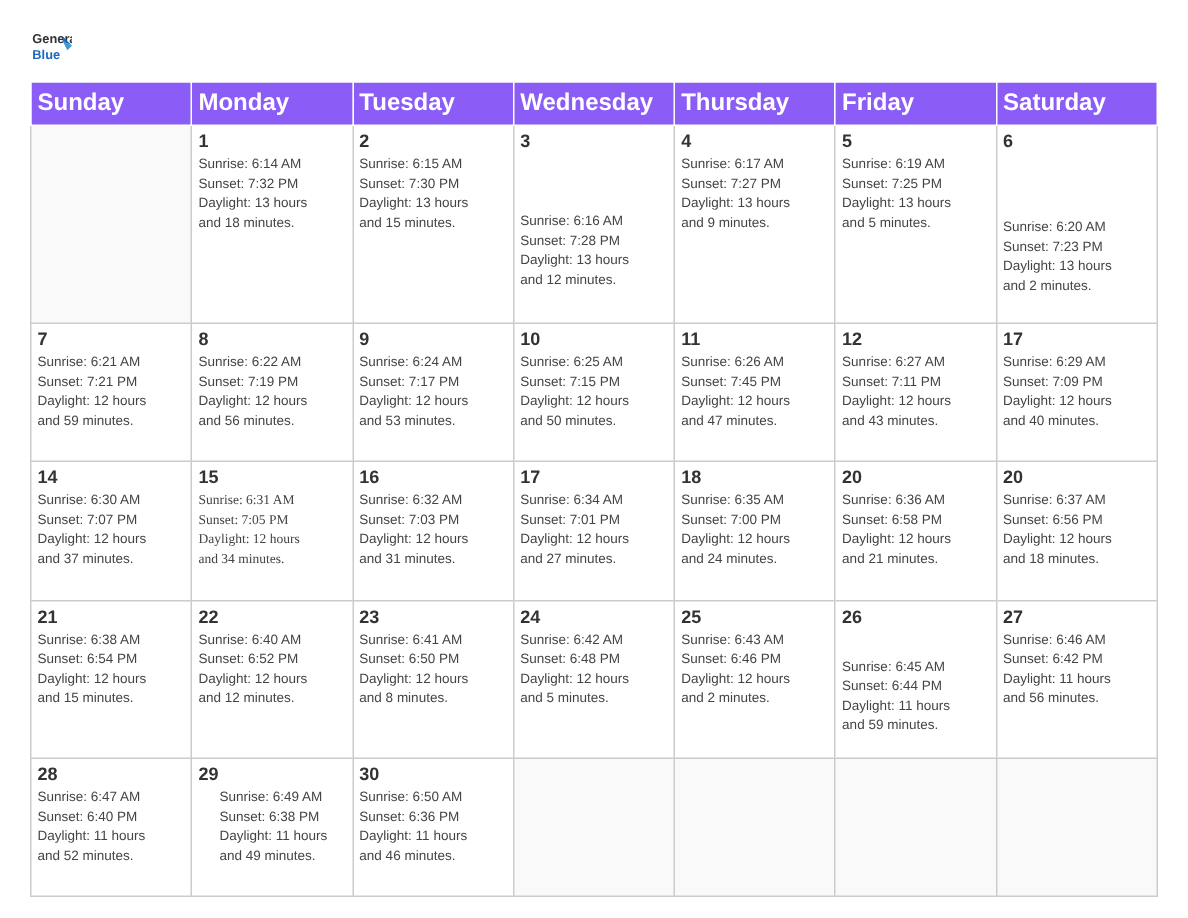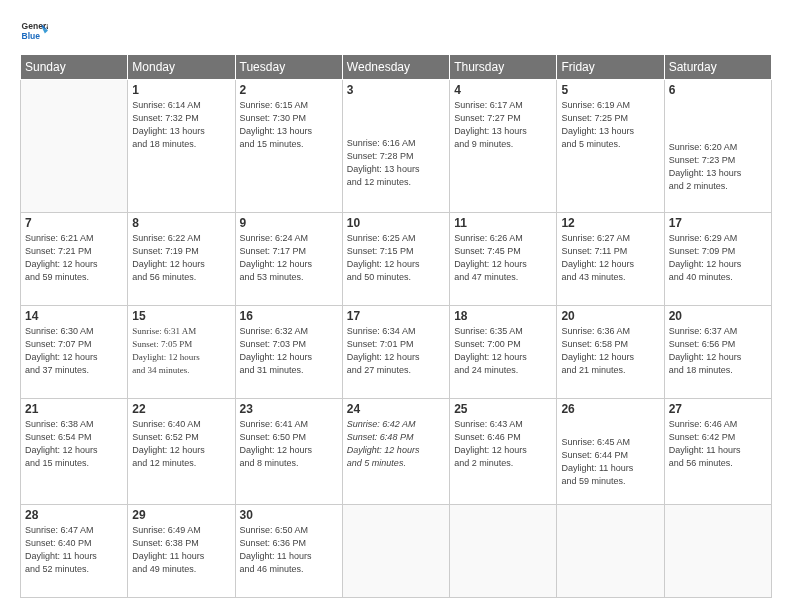--- a/index.html
+++ b/index.html
@@ -45,24 +45,24 @@
       font-size: 14px;
       color: #555;
       margin-top: 2px;
     }
     .calendar {
       width: 100%;
       border-collapse: collapse;
       flex: 1;
     }
     .calendar th {
-      background: #737373;
+      background: #8b5cf6;
       color: #fff;
-      font-size: 12px;
-      font-weight: normal;
+      font-size: 16px;
+      font-weight: bold;
       padding: 5px 4px;
       text-align: left;
       border: 1px solid #fff;
     }
     .calendar td {
       border: 1px solid #ccc;
       vertical-align: top;
       padding: 3px 4px;
       width: calc(100% / 7);
       font-size: 9.5px;
@@ -281,21 +281,21 @@
           </td>
           <td>
             <span class="day-number">23</span>
             <div class="day-info" style="white-space: pre-line;">Sunrise: 6:41 AM
 Sunset: 6:50 PM
 Daylight: 12 hours
 and 8 minutes.</div>
           </td>
           <td>
             <span class="day-number">24</span>
-            <div class="day-info" style="white-space: pre-line; font-style: italic;">Sunrise: 6:42 AM
+            <div class="day-info" style="white-space: pre-line;">Sunrise: 6:42 AM
 Sunset: 6:48 PM
 Daylight: 12 hours
 and 5 minutes.</div>
           </td>
           <td>
             <span class="day-number">25</span>
             <div class="day-info" style="white-space: pre-line;">Sunrise: 6:43 AM
 Sunset: 6:46 PM
 Daylight: 12 hours
 and 2 minutes.</div>
@@ -318,21 +318,21 @@
         <tr>
           <td>
             <span class="day-number">28</span>
             <div class="day-info" style="white-space: pre-line;">Sunrise: 6:47 AM
 Sunset: 6:40 PM
 Daylight: 11 hours
 and 52 minutes.</div>
           </td>
           <td>
             <span class="day-number">29</span>
-            <div class="day-info" style="white-space: pre-line;">Sunrise: 6:49 AM
+            <div class="day-info" style="white-space: pre-line; margin-left: 14px;">Sunrise: 6:49 AM
 Sunset: 6:38 PM
 Daylight: 11 hours
 and 49 minutes.</div>
           </td>
           <td>
             <span class="day-number">30</span>
             <div class="day-info" style="white-space: pre-line;">Sunrise: 6:50 AM
 Sunset: 6:36 PM
 Daylight: 11 hours
 and 46 minutes.</div>

